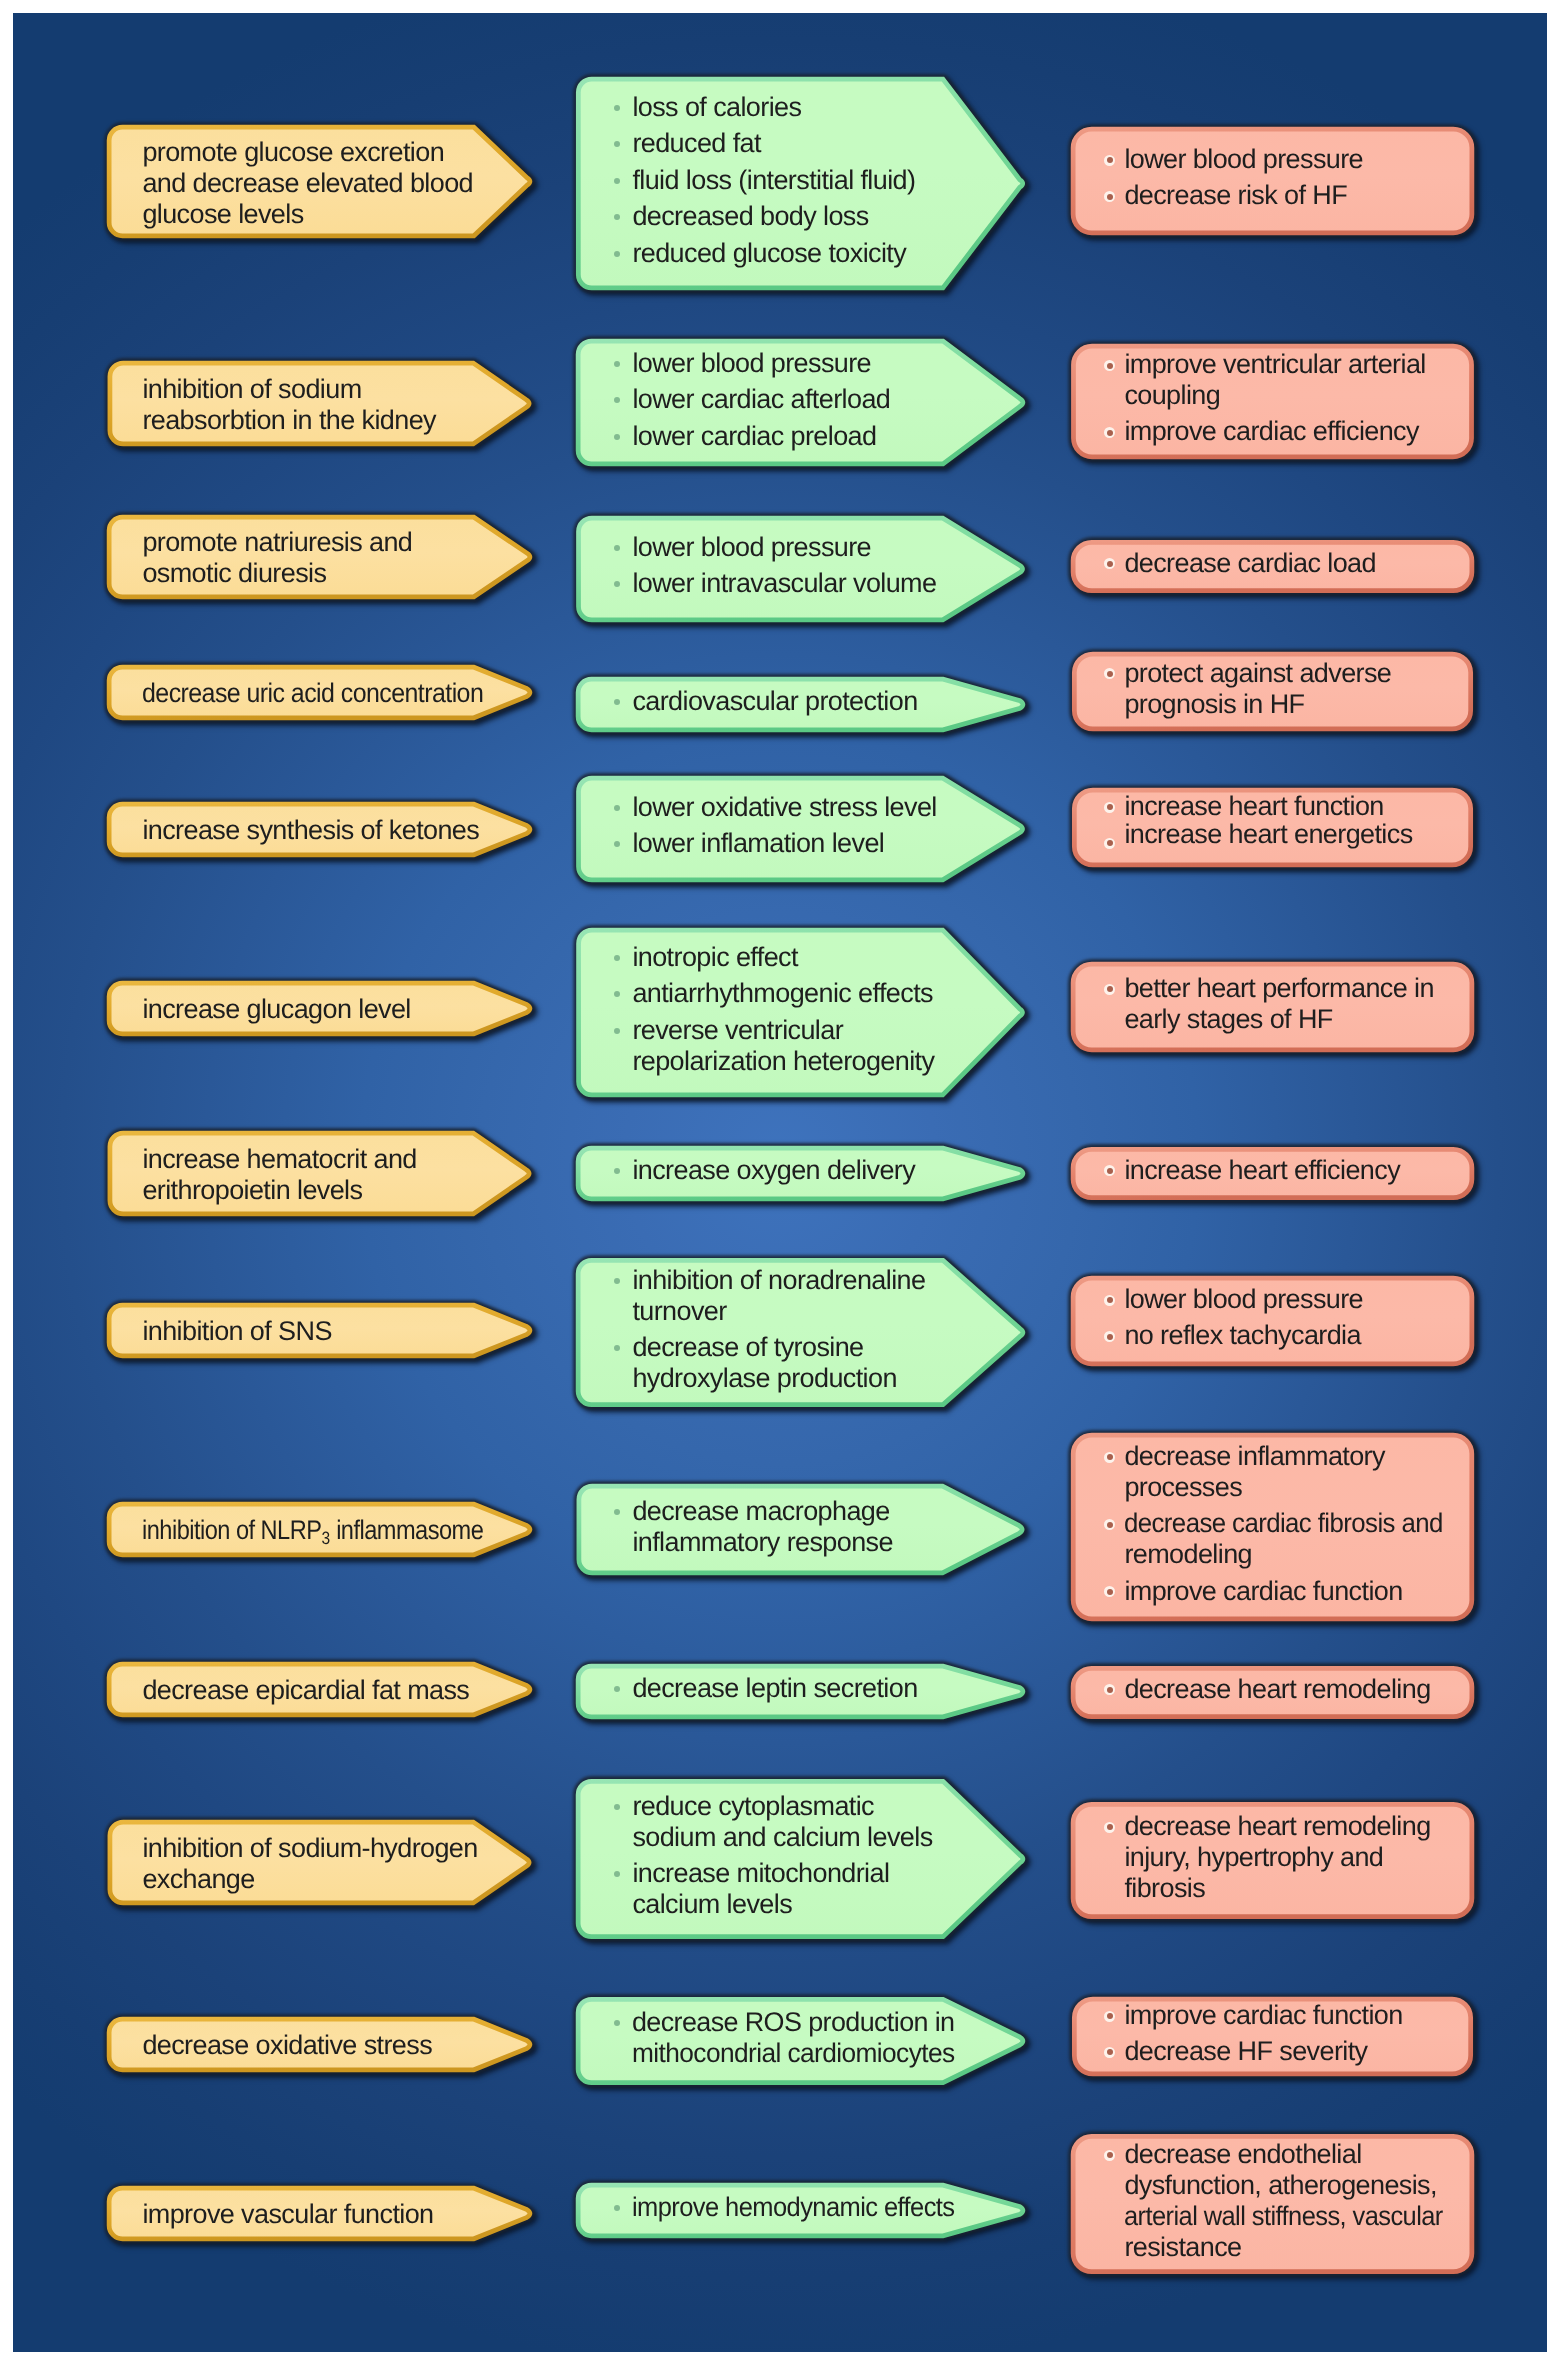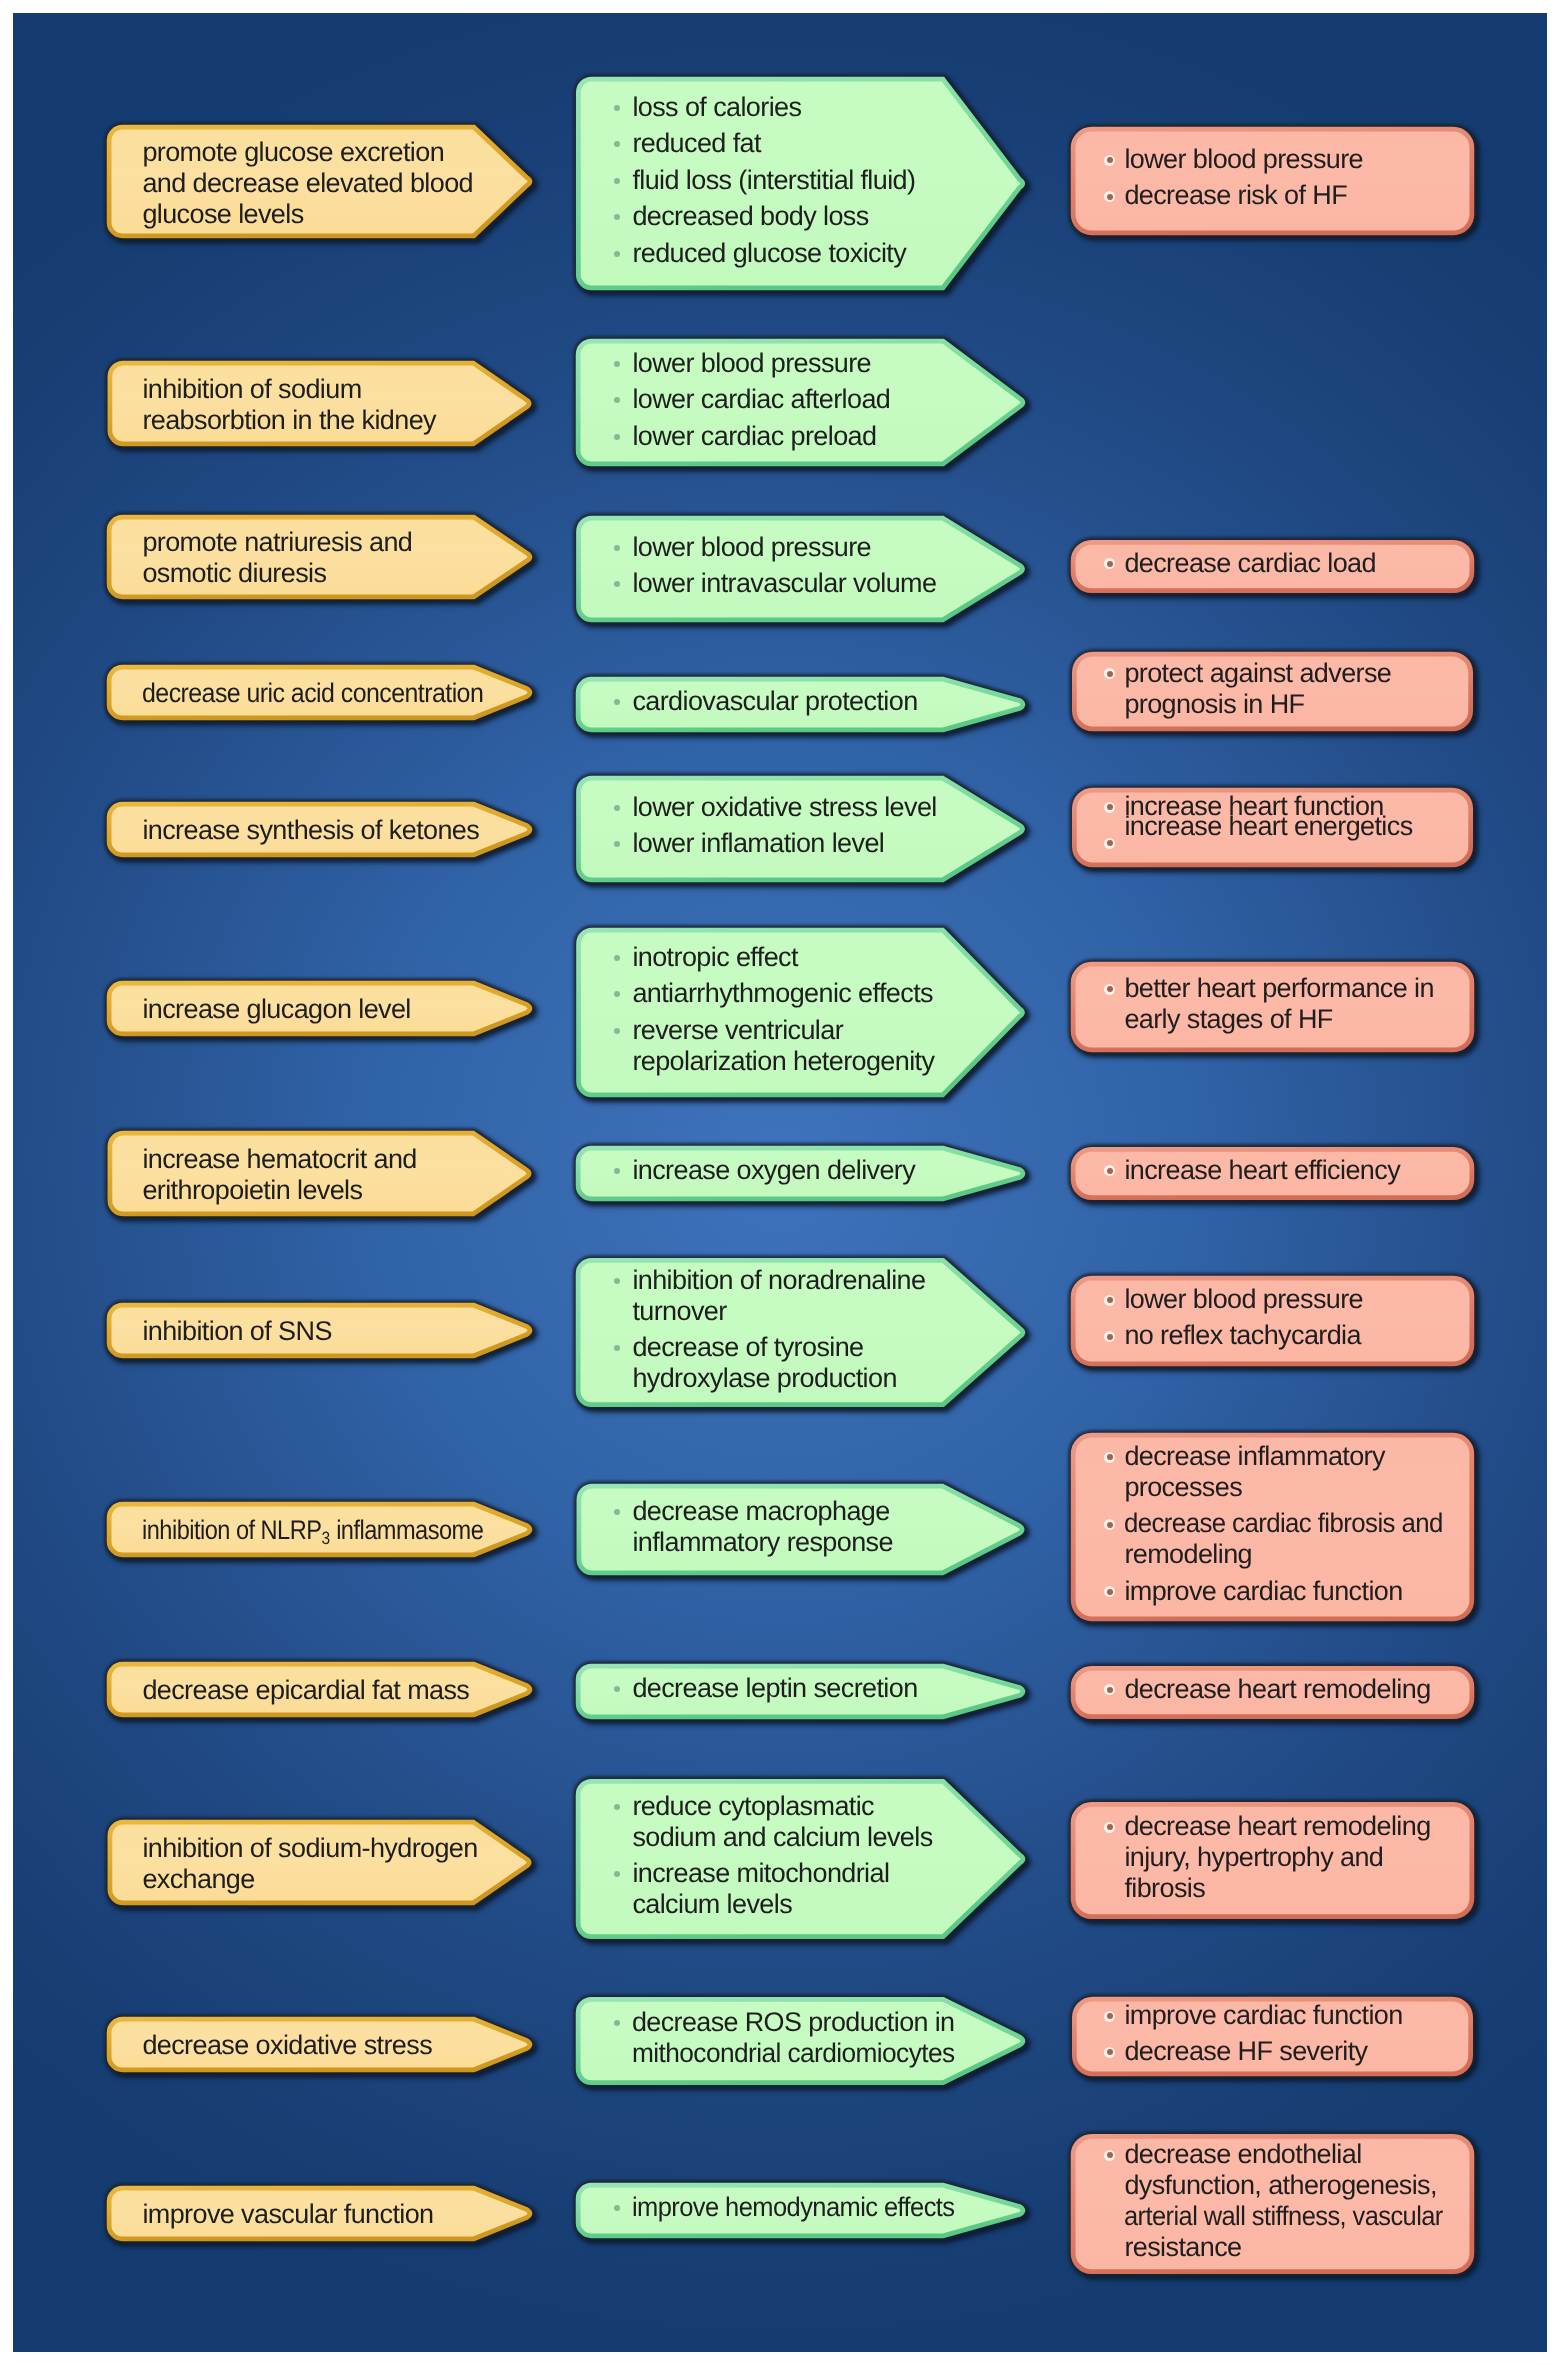--- a/index.html
+++ b/index.html
@@ -127,20 +127,33 @@
         </svg>
    <div class="txt abs" style="left:59px;top:12px;">
       <div class="bul bul-g" style="top:13px"></div>
       <div class="line" style="top:0px">lower blood pressure</div>
       <div class="bul bul-g" style="top:49px"></div>
       <div class="line" style="top:36px">lower cardiac afterload</div>
       <div class="bul bul-g" style="top:86px"></div>
       <div class="line" style="top:73px">lower cardiac preload</div>
    </div>
   </div>
+  <div class="shp" style="left:1055px;top:328px;width:409px;height:121px;">
+   <svg width="409" height="121" viewBox="0 0 550 163">
+          <path d="M31.9,6.9 L518.1,6.9 A25,25 0 0 1 543.1,31.9 L543.1,131.1 A25,25 0 0 1 518.1,156.1 L31.9,156.1 A25,25 0 0 1 6.9,131.1 L6.9,31.9 A25,25 0 0 1 31.9,6.9 Z" class="edge"></path>
+          <path d="M31.9,6.9 L518.1,6.9 A25,25 0 0 1 543.1,31.9 L543.1,131.1 A25,25 0 0 1 518.1,156.1 L31.9,156.1 A25,25 0 0 1 6.9,131.1 L6.9,31.9 A25,25 0 0 1 31.9,6.9 Z" class="ppink"></path>
+        </svg>
+   <div class="txt abs" style="left:56px;top:8.7px;">
+      <div class="bul bul-p" style="top:10.8px"></div>
+      <div class="line" style="top:0px">improve ventricular arterial</div>
+      <div class="line" style="top:31px">coupling</div>
+      <div class="bul bul-p" style="top:78px"></div>
+      <div class="line" style="top:67px">improve cardiac efficiency</div>
+   </div>
+  </div>
   <div class="shp" style="left:91px;top:499px;width:430px;height:90px;">
    <svg width="430" height="90" viewBox="0 0 579 121">
           <path d="M24.9,6.9 L498,6.9 L569.5,55.3 Q577.5,60.5 569.5,65.7 L498,114.1 L24.9,114.1 A18,18 0 0 1 6.9,96.1 L6.9,24.9 A18,18 0 0 1 24.9,6.9 Z" class="edge"></path>
           <path d="M24.9,6.9 L498,6.9 L569.5,55.3 Q577.5,60.5 569.5,65.7 L498,114.1 L24.9,114.1 A18,18 0 0 1 6.9,96.1 L6.9,24.9 A18,18 0 0 1 24.9,6.9 Z" class="pyellow"></path>
         </svg>
    <div class="txt abs" style="left:38px;top:15.8px;">
       <div class="line" style="top:0px">promote natriuresis and</div>
       <div class="line" style="top:31px">osmotic diuresis</div>
    </div>
   </div>
@@ -219,21 +232,21 @@
   </div>
   <div class="shp" style="left:1055px;top:772px;width:409px;height:85px;">
    <svg width="409" height="85" viewBox="0 0 550 115">
           <path d="M31.9,6.9 L518.1,6.9 A25,25 0 0 1 543.1,31.9 L543.1,83.1 A25,25 0 0 1 518.1,108.1 L31.9,108.1 A25,25 0 0 1 6.9,83.1 L6.9,31.9 A25,25 0 0 1 31.9,6.9 Z" class="edge"></path>
           <path d="M31.9,6.9 L518.1,6.9 A25,25 0 0 1 543.1,31.9 L543.1,83.1 A25,25 0 0 1 518.1,108.1 L31.9,108.1 A25,25 0 0 1 6.9,83.1 L6.9,31.9 A25,25 0 0 1 31.9,6.9 Z" class="ppink"></path>
         </svg>
    <div class="txt abs" style="left:56px;top:6.3px;">
       <div class="bul bul-p" style="top:10.8px"></div>
       <div class="line" style="top:0px">increase heart function</div>
       <div class="bul bul-p" style="top:47px"></div>
-      <div class="line" style="top:20px">increase heart energetics</div>
+      <div class="line" style="top:28px">increase heart energetics</div>
    </div>
   </div>
   <div class="shp" style="left:91px;top:965px;width:430px;height:61px;">
    <svg width="430" height="61" viewBox="0 0 579 82">
           <path d="M24.9,6.9 L498,6.9 L569.5,35.8 Q577.5,41.0 569.5,46.2 L498,75.1 L24.9,75.1 A18,18 0 0 1 6.9,57.099999999999994 L6.9,24.9 A18,18 0 0 1 24.9,6.9 Z" class="edge"></path>
           <path d="M24.9,6.9 L498,6.9 L569.5,35.8 Q577.5,41.0 569.5,46.2 L498,75.1 L24.9,75.1 A18,18 0 0 1 6.9,57.099999999999994 L6.9,24.9 A18,18 0 0 1 24.9,6.9 Z" class="pyellow"></path>
         </svg>
    <div class="txt abs" style="left:38px;top:16.7px;">
       <div class="line" style="top:0px">increase glucagon level</div>
    </div>

